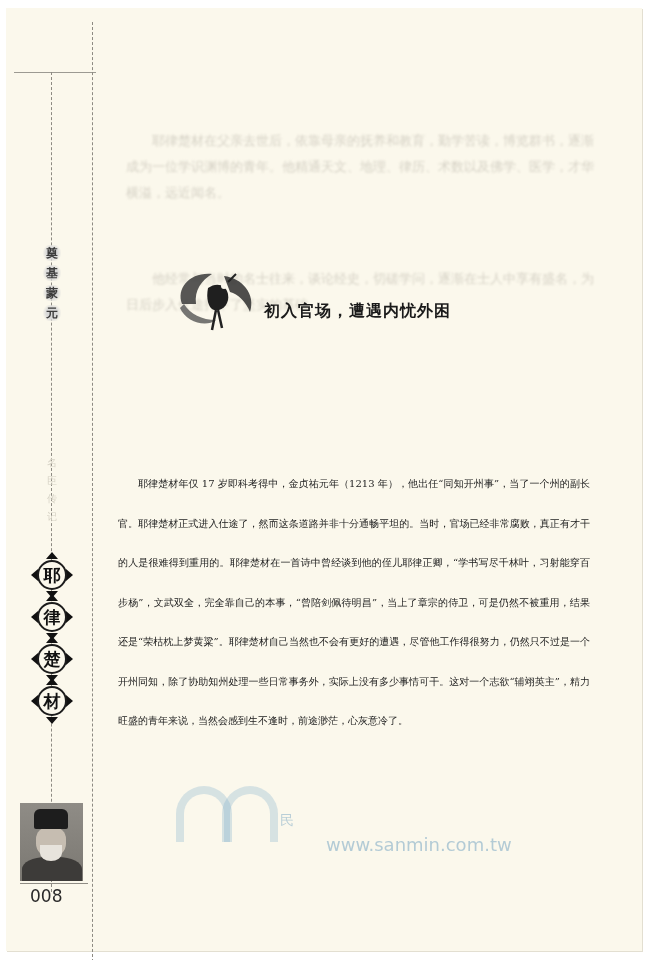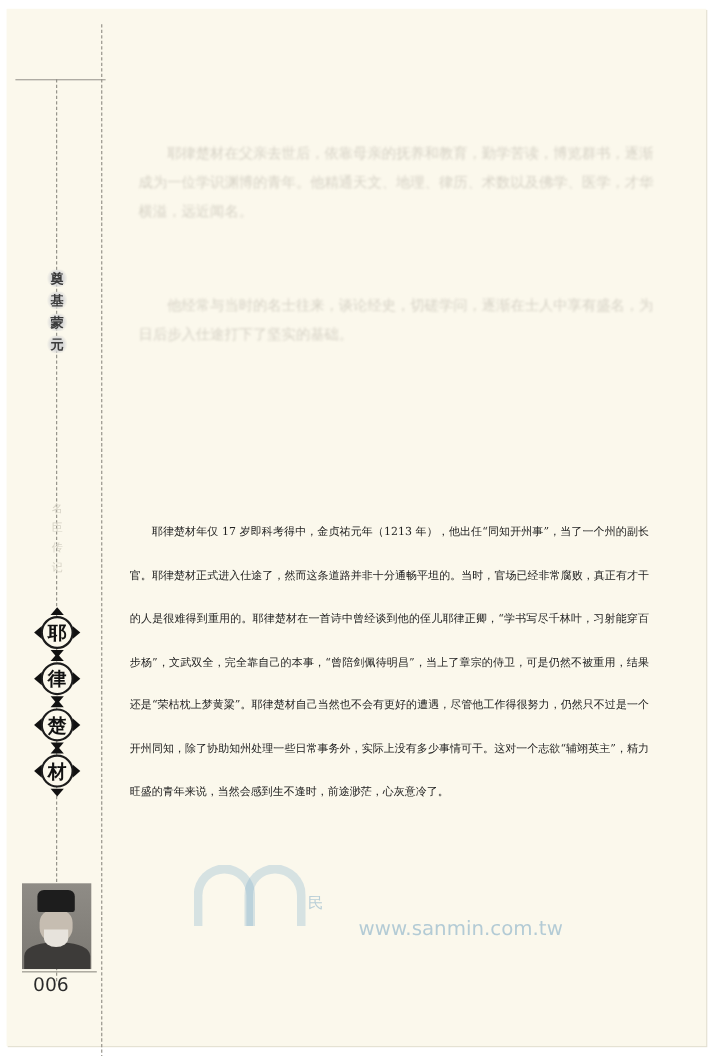--- a/index.html
+++ b/index.html
@@ -157,29 +157,41 @@
     </div>
   </div>
 
   <div class="portrait">
     <div class="robe"></div>
     <div class="face"></div>
     <div class="beard"></div>
     <div class="hat"></div>
   </div>
   <div class="portrait-rule"></div>
-  <div class="page-number">006</div>
+  <div class="page-number">008</div>
 
   <div class="faded-block">
     <p>耶律楚材在父亲去世后，依靠母亲的抚养和教育，勤学苦读，博览群书，逐渐成为一位学识渊博的青年。他精通天文、地理、律历、术数以及佛学、医学，才华横溢，远近闻名。</p>
   </div>
   <div class="faded-block faded-block2">
     <p>他经常与当时的名士往来，谈论经史，切磋学问，逐渐在士人中享有盛名，为日后步入仕途打下了坚实的基础。</p>
   </div>
 
+  <div class="section-heading">
+    <svg class="crane-emblem" viewBox="0 0 86 70">
+      <path d="M10 40 C4 24 18 8 40 10 C30 16 22 26 24 40 Z" fill="#3a3a3a" opacity="0.85"></path>
+      <path d="M8 44 C14 58 34 64 44 56 C30 56 18 50 12 40 Z" fill="#555" opacity="0.8"></path>
+      <path d="M52 12 C70 14 84 30 78 48 C74 38 66 30 58 28 Z" fill="#2f2f2f" opacity="0.85"></path>
+      <path d="M36 24 C44 18 54 20 56 30 C58 40 50 48 42 46 C36 44 34 34 36 24 Z" fill="#1f1f1f"></path>
+      <path d="M44 46 L40 66 M46 46 L50 64" stroke="#222" stroke-width="2.5" fill="none"></path>
+      <circle cx="52" cy="22" r="3" fill="#fbf8ec"></circle>
+      <path d="M56 18 L64 10" stroke="#222" stroke-width="2"></path>
+    </svg>
+    <span class="heading-text">初入官场，遭遇内忧外困</span>
+  </div>
 
   <div class="body-text">
     <p>耶律楚材年仅 17 岁即科考得中，金贞祐元年（1213 年），他出任“同知开州事”，当了一个州的副长官。耶律楚材正式进入仕途了，然而这条道路并非十分通畅平坦的。当时，官场已经非常腐败，真正有才干的人是很难得到重用的。耶律楚材在一首诗中曾经谈到他的侄儿耶律正卿，“学书写尽千林叶，习射能穿百步杨”，文武双全，完全靠自己的本事，“曾陪剑佩待明昌”，当上了章宗的侍卫，可是仍然不被重用，结果还是“荣枯枕上梦黄粱”。耶律楚材自己当然也不会有更好的遭遇，尽管他工作得很努力，仍然只不过是一个开州同知，除了协助知州处理一些日常事务外，实际上没有多少事情可干。这对一个志欲“辅翊英主”，精力旺盛的青年来说，当然会感到生不逢时，前途渺茫，心灰意冷了。</p>
   </div>
 
   <div class="watermark">
     <div class="arc" style="left:0px;"></div>
     <div class="arc" style="left:46px;"></div>
     <span class="wm-min">民</span>
     <span class="wm-url">www.sanmin.com.tw</span>

